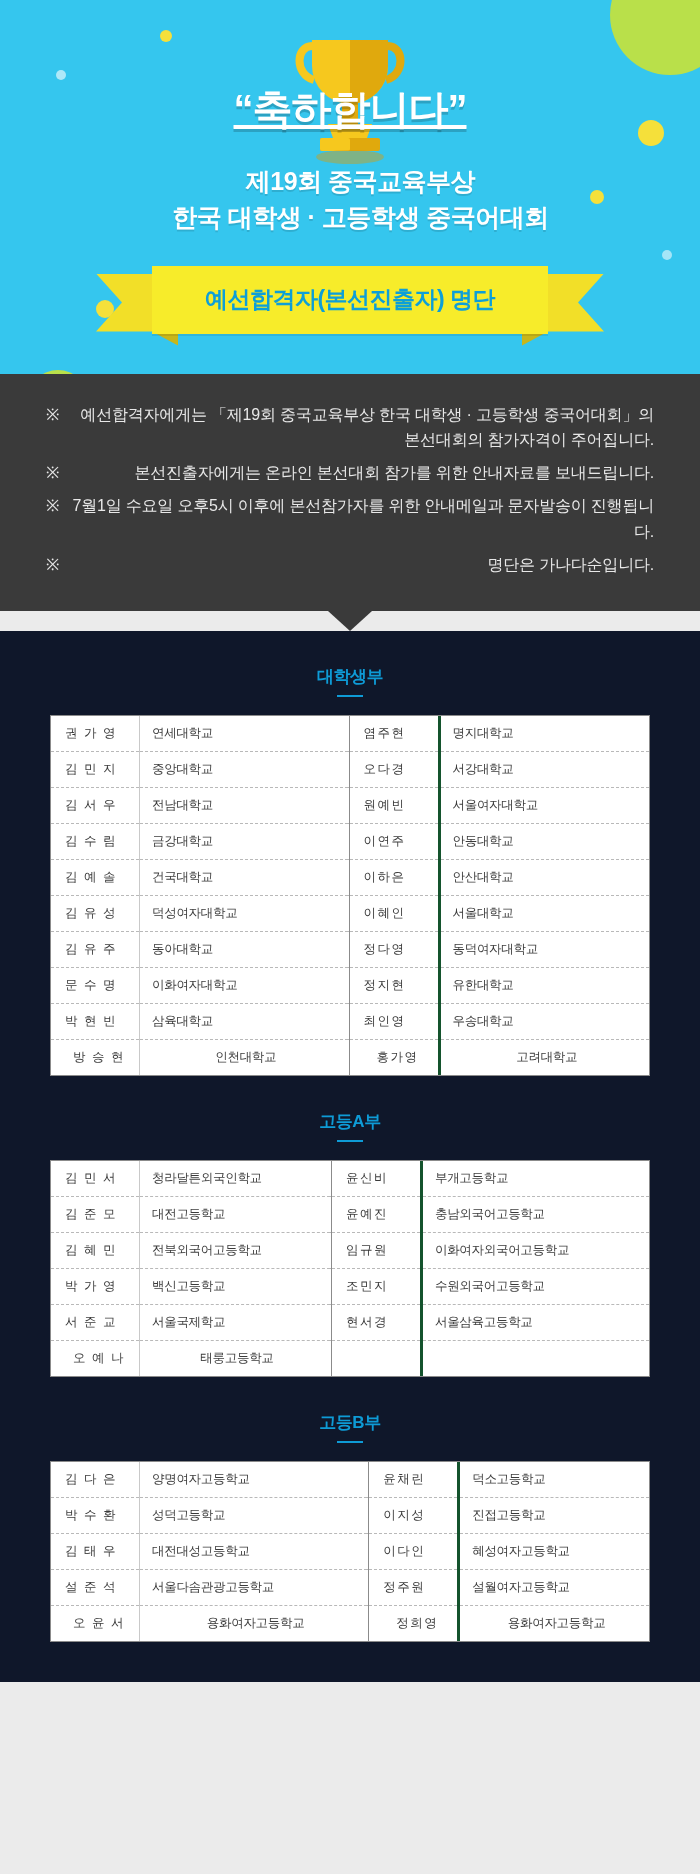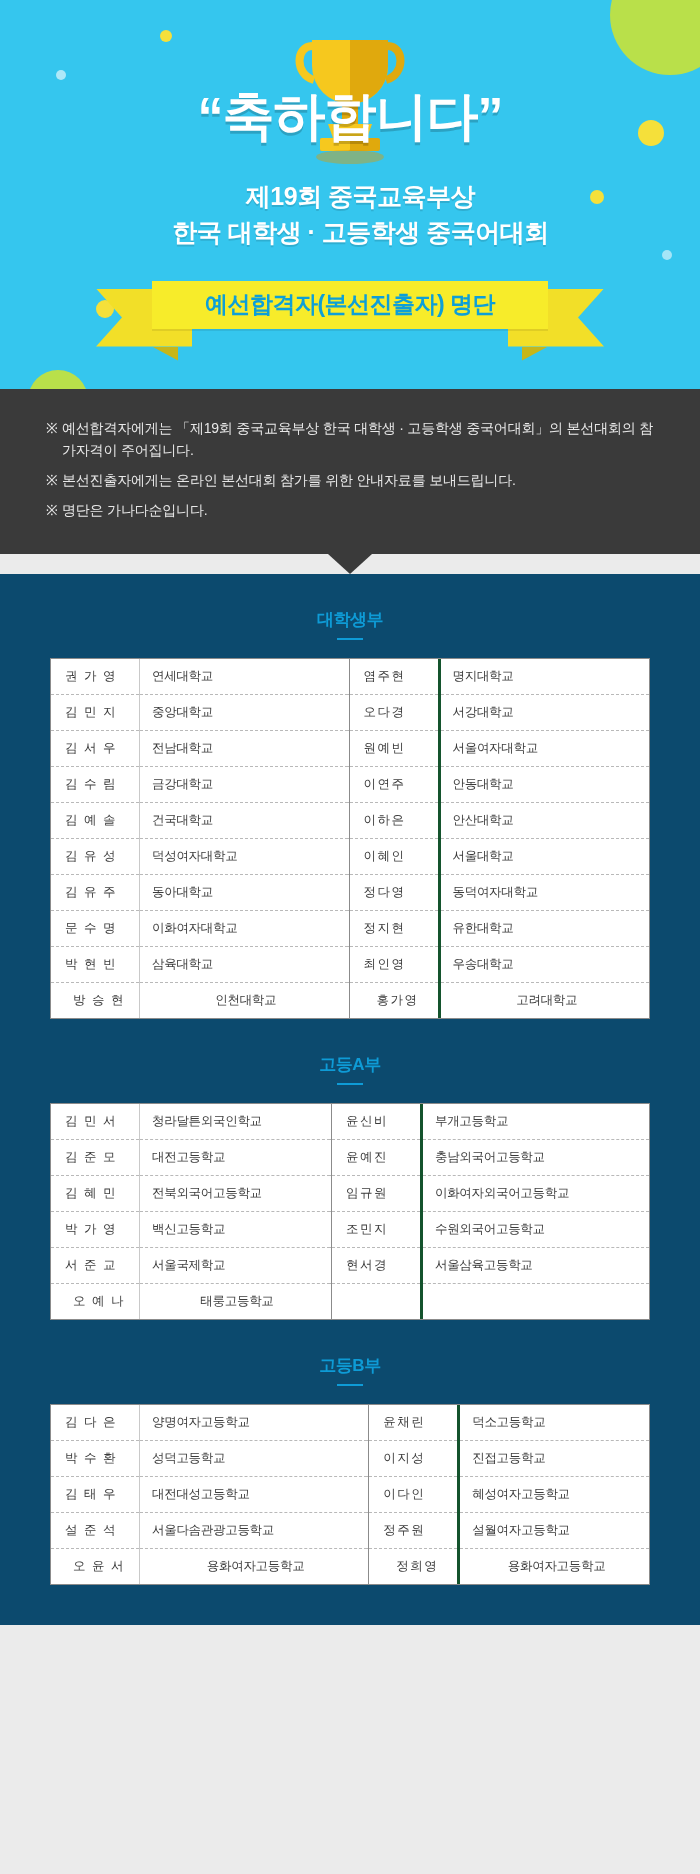--- a/index.html
+++ b/index.html
@@ -28,25 +28,26 @@
   .d7{width:10px;height:10px;background:#ffffff;opacity:.6;top:70px;left:56px;}
   .d8{width:12px;height:12px;background:#f5e03a;top:30px;left:160px;}
 
   .trophy{position:relative;width:100%;text-align:center;padding-top:22px;height:130px;box-sizing:border-box;}
   .trophy svg{display:block;margin:0 auto;}
 
   .congrats{
     position:relative;
     text-align:center;
     margin-top:-48px;
-    font-size:52px;
+    font-size:40px;
     font-weight:bold;
     color:#ffffff;
     letter-spacing:-1px;
     text-shadow:0 3px 0 rgba(0,0,0,.18);
+    text-decoration:underline;
   }
   .title-block{
     position:relative;
     text-align:center;
     color:#ffffff;
     margin-top:26px;
     line-height:1.45;
     font-size:25px;
     font-weight:bold;
     letter-spacing:-0.5px;
@@ -58,55 +59,56 @@
   .ribbon-wrap{position:relative;margin-top:30px;height:78px;}
   .ribbon-tail{
     position:absolute;top:8px;width:96px;height:58px;background:#f2df28;
   }
   .ribbon-tail.left{left:96px;clip-path:polygon(0 0,100% 0,100% 100%,0 100%,26px 50%);}
   .ribbon-tail.right{right:96px;clip-path:polygon(0 0,100% 0,calc(100% - 26px) 50%,100% 100%,0 100%);}
   .ribbon-shadow{position:absolute;top:66px;width:26px;height:14px;background:#c7b61a;}
   .ribbon-shadow.left{left:152px;clip-path:polygon(0 0,100% 0,100% 100%);}
   .ribbon-shadow.right{right:152px;clip-path:polygon(0 0,100% 0,0 100%);}
   .ribbon-main{
-    position:absolute;left:152px;right:152px;top:0;height:48px;
+    position:absolute;left:152px;right:152px;top:0;height:68px;
     background:#f7ec2a;
     display:flex;align-items:center;justify-content:center;
     box-shadow:0 2px 0 rgba(0,0,0,.08);
   }
   .ribbon-main span{
     font-size:23px;font-weight:bold;color:#0d9fd8;letter-spacing:-0.5px;
   }
 
   
   .notice{
     background:#3a3a3a;
     color:#e8e8e8;
     padding:28px 46px 26px 46px;
     position:relative;
   }
   .notice ul{margin:0;padding:0;list-style:none;}
   .notice li{
-    font-size:14px;
+    font-size:16px;
     line-height:1.62;
     margin-bottom:7px;
     padding-left:16px;
     position:relative;
     letter-spacing:-0.2px;
+    text-align:right;
   }
   .notice li:before{content:"※";position:absolute;left:0;top:0;color:#e8e8e8;}
   .notch{
     width:0;height:0;margin:0 auto;
     border-left:22px solid transparent;
     border-right:22px solid transparent;
     border-top:20px solid #3a3a3a;
   }
 
   
-  .body-area{background:#0c4a6e;padding:0 0 40px 0;}
+  .body-area{background:#0f172a;padding:0 0 40px 0;}
   .section{padding-top:34px;}
   .sec-title{
     text-align:center;
     color:#0e9bd6;
     font-size:17px;
     font-weight:bold;
     letter-spacing:-0.5px;
   }
   .sec-underline{
     width:26px;height:2px;background:#0e9bd6;margin:7px auto 0 auto;
@@ -196,20 +198,21 @@
       <div class="ribbon-main">
         <span>예선합격자(본선진출자) 명단</span>
       </div>
     </div>
   </div>
 
   <div class="notice">
     <ul>
       <li>예선합격자에게는 「제19회 중국교육부상 한국 대학생 · 고등학생 중국어대회」의 본선대회의 참가자격이 주어집니다.</li>
       <li>본선진출자에게는 온라인 본선대회 참가를 위한 안내자료를 보내드립니다.</li>
+      <li>7월1일 수요일 오후5시 이후에 본선참가자를 위한 안내메일과 문자발송이 진행됩니다.</li>
       <li>명단은 가나다순입니다.</li>
     </ul>
   </div>
   <div class="notch"></div>
 
   <div class="body-area">
 
     <div class="section">
       <div class="sec-title">대학생부</div>
       <div class="sec-underline"></div>

